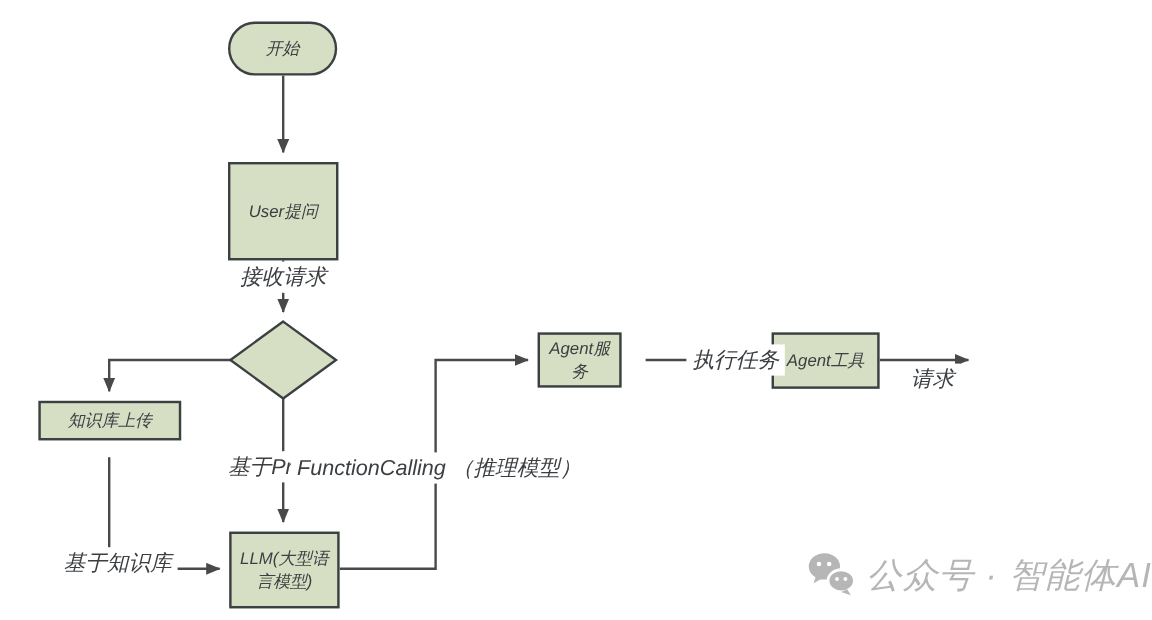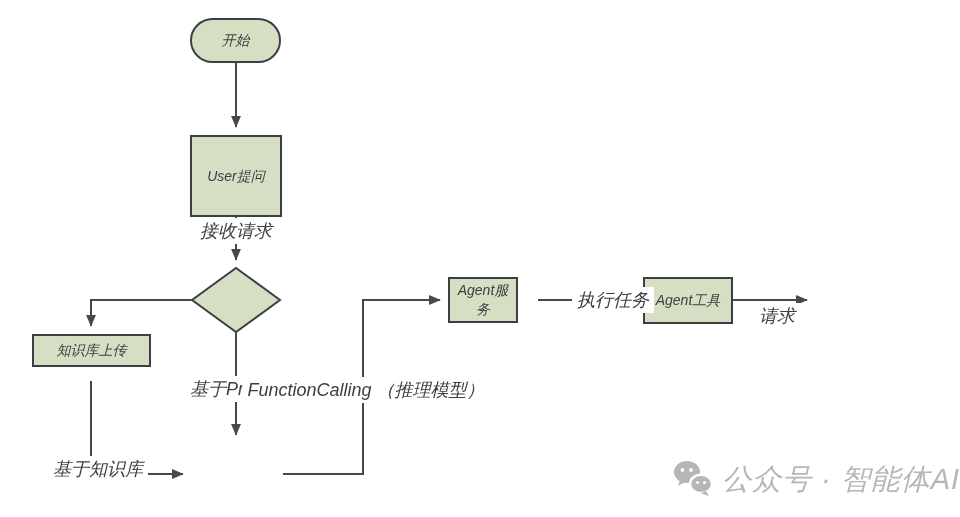--- a/index.html
+++ b/index.html
@@ -101,20 +101,23 @@
 
   <div class="node" style="left:190px;top:135px;width:92px;height:82px;">
     <span>User提问</span>
   </div>
 
 
   <div class="node" style="left:32px;top:334px;width:119px;height:33px;">
     <span>知识库上传</span>
   </div>
 
+  <div class="node" style="left:191px;top:443px;width:92px;height:64px;">
+    <span>LLM(大型语言模型)</span>
+  </div>
 
   <div class="node" style="left:448px;top:277px;width:70px;height:46px;">
     <span>Agent服务</span>
   </div>
 
   <div class="node" style="left:643px;top:277px;width:90px;height:47px;">
     <span>Agent工具</span>
   </div>
 
 

